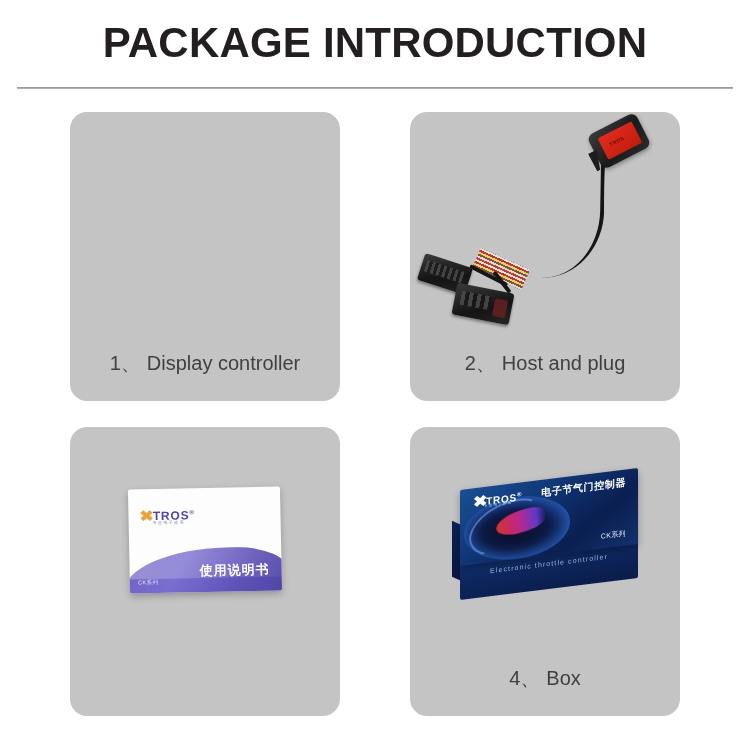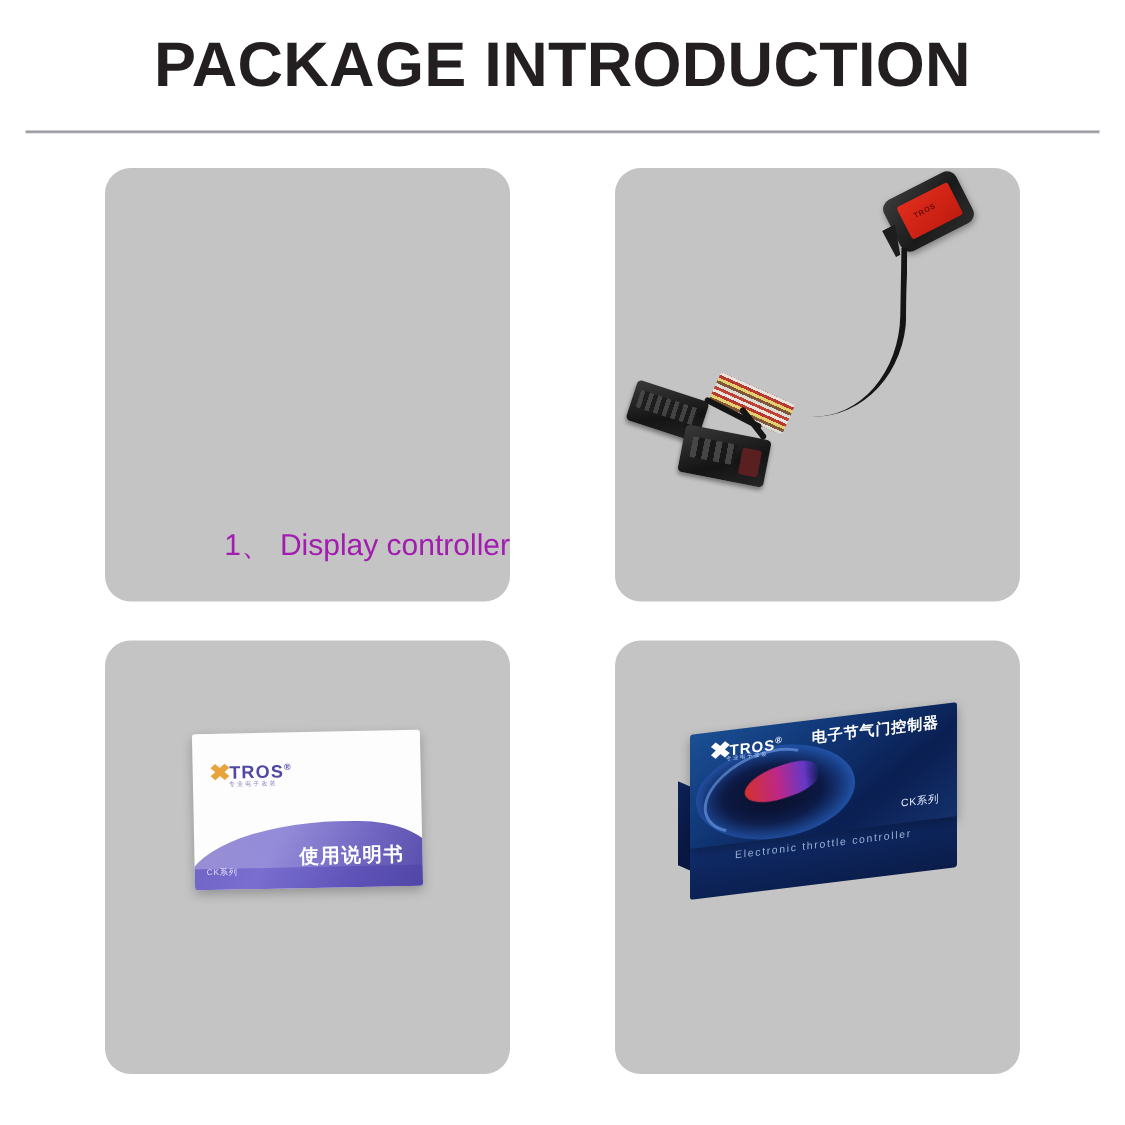--- a/index.html
+++ b/index.html
@@ -72,23 +72,23 @@
     top: 0;
     width: 270px;
     height: 225px;
     overflow: hidden;
   }
   .card-caption {
     position: absolute;
     left: 0;
     bottom: 24px;
     width: 270px;
-    text-align: right;
+    text-align: center;
     font-size: 20px;
-    color: #a21caf;
+    color: #404040;
     white-space: nowrap;
   }
   .caption-num { letter-spacing: 0px; }
   .caption-text { margin-left: 6px; }
 
   
   .dial-wrap {
     position: absolute;
     left: 50%;
     top: 50%;
@@ -597,20 +597,23 @@
         <div class="cable-main"></div>
         <div class="ribbon"></div>
         <div class="cable-branch cable-b1"></div>
         <div class="cable-branch cable-b2"></div>
         <div class="connector connector-a"></div>
         <div class="connector connector-b">
           <div class="connector-b-red"></div>
         </div>
       </div>
     </div>
+    <div class="card-caption">
+      <span class="caption-num">2、</span><span class="caption-text">Host and plug</span>
+    </div>
   </div>
 
   <div class="product-card card-3">
     <div class="card-figure">
       <div class="manual-wrap">
         <div class="manual-cover">
           <div class="manual-wave"></div>
           <div class="manual-wave-2"></div>
           <div class="manual-logo"><span class="logo-star">✖</span><span>TROS</span><span class="logo-reg">®</span></div>
           <div class="manual-logo-sub">专业电子改装</div>
@@ -632,15 +635,18 @@
           <div class="box-swirl"></div>
           <div class="box-arc"></div>
           <div class="box-flame"></div>
           <div class="box-logo"><span class="logo-star">✖</span><span>TROS</span><span class="logo-reg">®</span></div>
           <div class="box-logo-sub">专业电子改装</div>
           <div class="box-title-cn">电子节气门控制器</div>
           <div class="box-series">CK系列</div>
         </div>
       </div>
     </div>
+    <div class="card-caption">
+      <span class="caption-num">4、</span><span class="caption-text">Box</span>
+    </div>
   </div>
 
 </div>
 
 </body></html>

